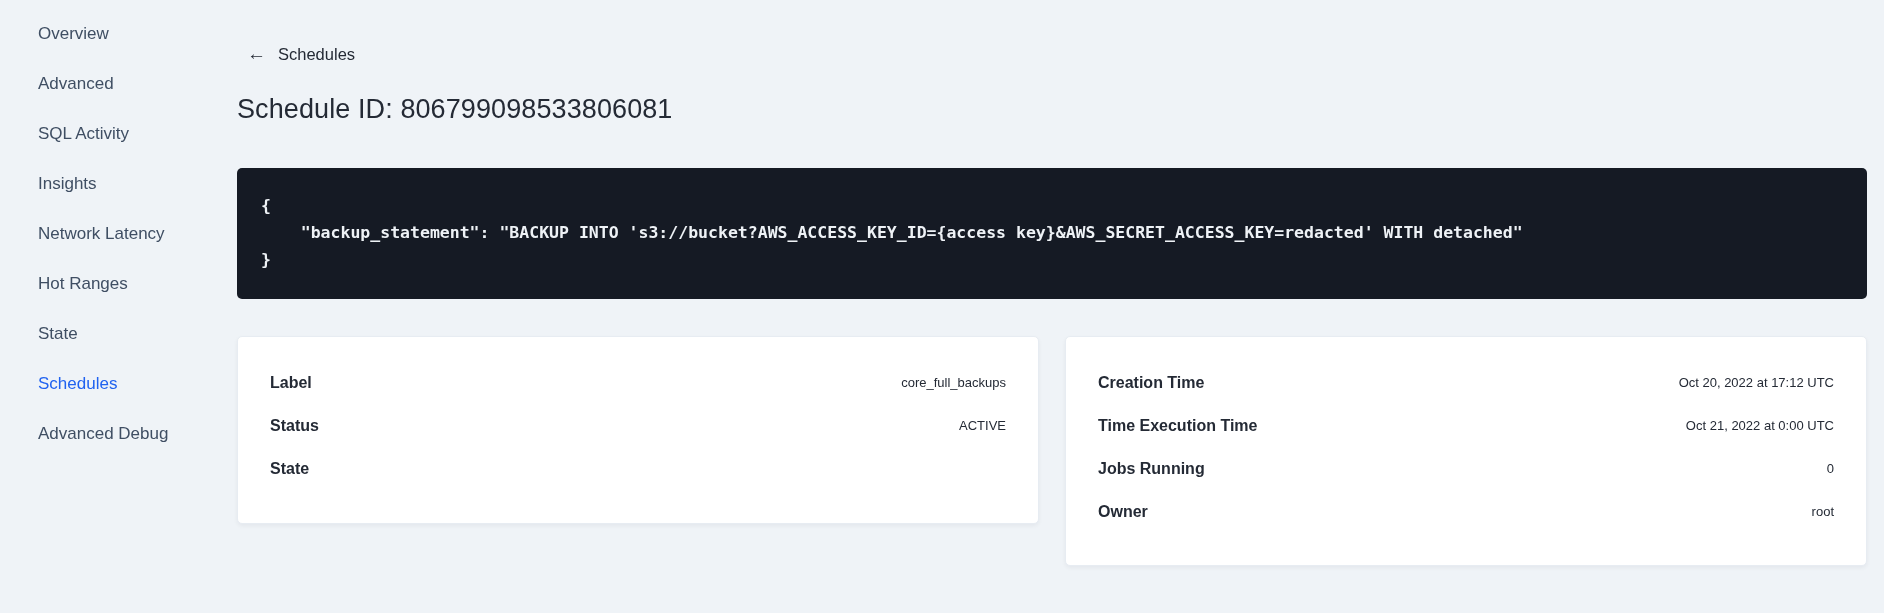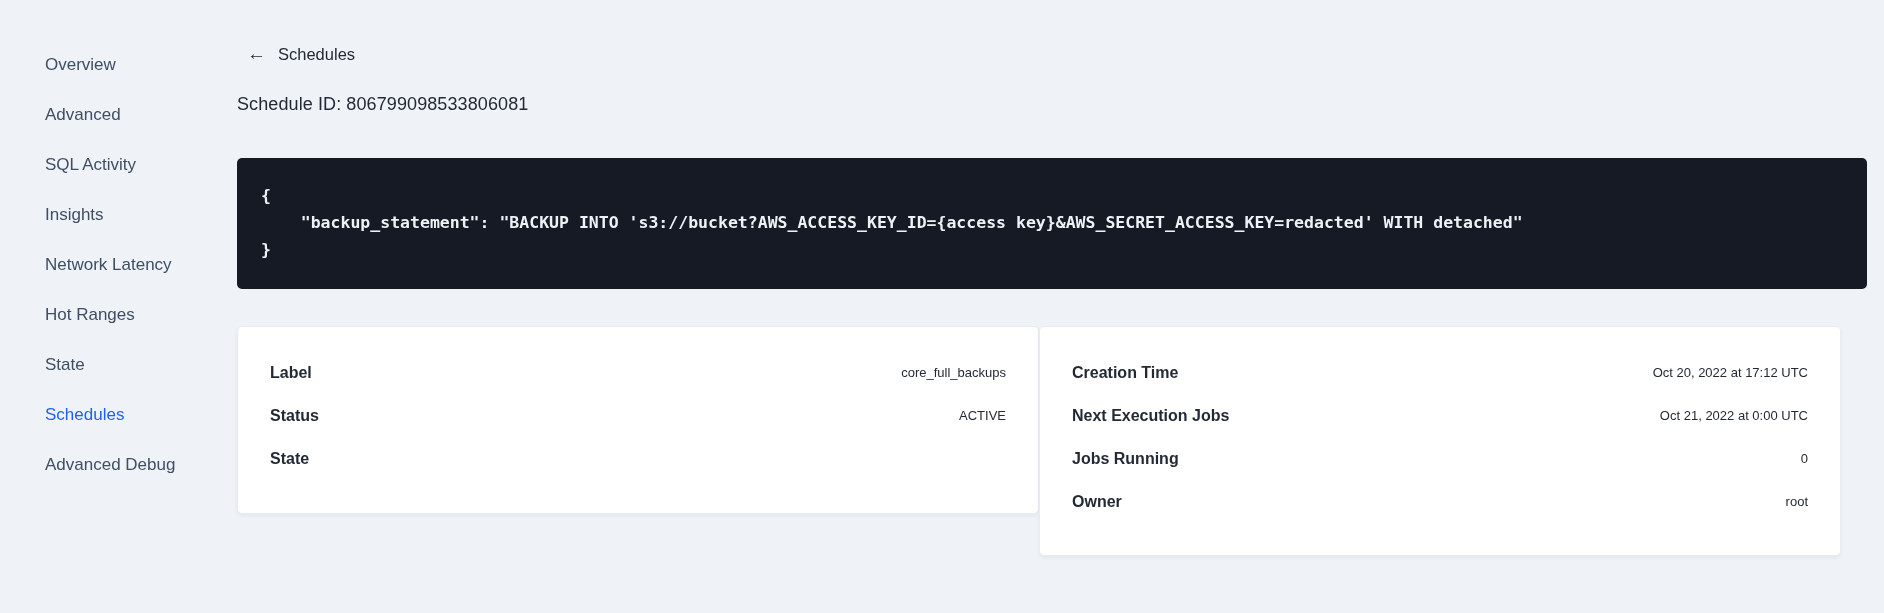--- a/index.html
+++ b/index.html
@@ -6,23 +6,23 @@
   html, body {
     width: 1884px; height: 613px;
     background: #eff3f7;
     font-family: "Liberation Sans", sans-serif;
     color: #242a35;
     overflow: hidden;
   }
 
   
   .sidebar {
-    position: absolute; left: 13px; top: 0;
+    position: absolute; left: 6px; top: 0;
     width: 210px; height: 440px;
-    padding-top: 40px;
+    padding-top: 9px;
   }
   .sidebar-item {
     height: 50px; line-height: 50px;
     padding-left: 32px;
     font-size: 17px;
     color: #3f4e63;
     cursor: pointer;
     white-space: nowrap;
   }
   .sidebar-item.active { color: #2062f0; }
@@ -44,21 +44,21 @@
     margin-left: 10px;
     color: #242a35;
   }
   .back-label {
     margin-left: 12px;
     font-size: 16.5px;
     color: #242a35;
   }
   .page-title {
     margin-top: 29px;
-    font-size: 18px;
+    font-size: 27px;
     font-weight: 500;
     letter-spacing: 0.1px;
     color: #242a35;
   }
 
   
   .code-block {
     margin-top: 43px;
     width: 1630px;
     background: #151a24;
@@ -72,20 +72,21 @@
     line-height: 27px;
     color: #eef2f6;
     white-space: pre;
   }
 
   
   .cards-row {
     margin-top: 37px;
     display: flex;
     align-items: flex-start;
+    gap: 26px;
   }
   .card {
     background: #ffffff;
     border: 1px solid #e7ecf2;
     border-radius: 5px;
     box-shadow: 0 2px 4px rgba(15, 22, 39, 0.05);
     padding: 24px 32px 0 32px;
   }
   .card-left  { width: 802px; padding-bottom: 33px; }
   .card-right { width: 802px; padding-bottom: 32px; }
@@ -153,21 +154,21 @@
         <span class="detail-value"></span>
       </div>
     </section>
 
     <section class="card card-right">
       <div class="detail-row">
         <span class="detail-label">Creation Time</span>
         <span class="detail-value">Oct 20, 2022 at 17:12 UTC</span>
       </div>
       <div class="detail-row">
-        <span class="detail-label">Next Execution Jobs</span>
+        <span class="detail-label">Time Execution Time</span>
         <span class="detail-value">Oct 21, 2022 at 0:00 UTC</span>
       </div>
       <div class="detail-row">
         <span class="detail-label">Jobs Running</span>
         <span class="detail-value">0</span>
       </div>
       <div class="detail-row">
         <span class="detail-label">Owner</span>
         <span class="detail-value">root</span>
       </div>

